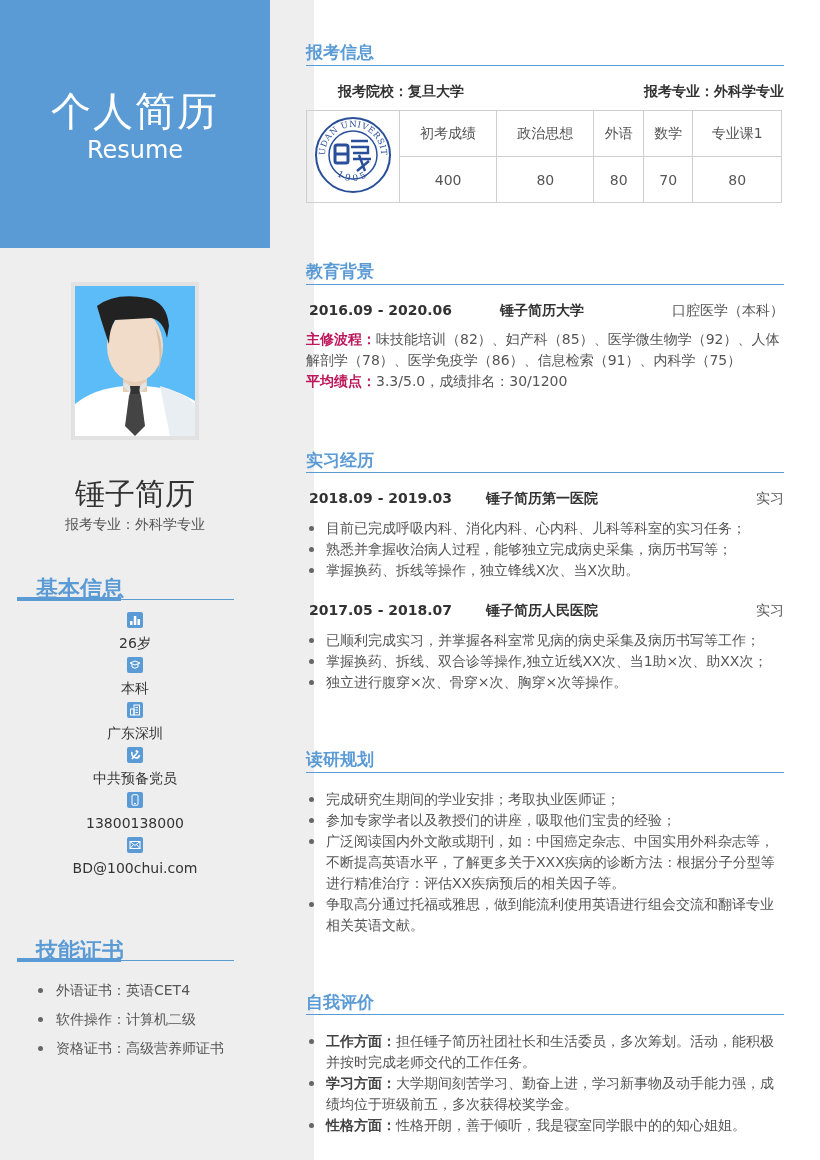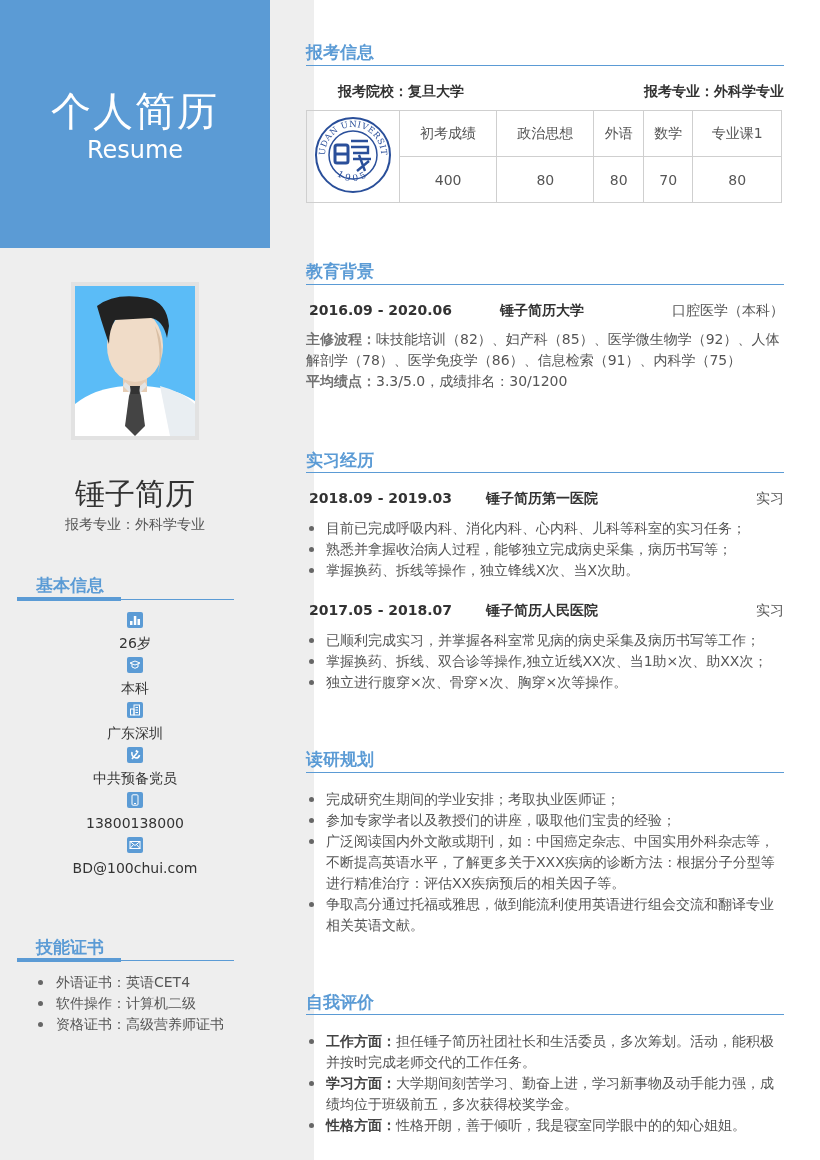--- a/index.html
+++ b/index.html
@@ -10,53 +10,53 @@
   .banner { position: absolute; left: 0; top: 0; width: 270px; height: 248px; background: #5b9bd5; color: #fff; text-align: center; }
   .banner .cn { position: absolute; top: 84px; width: 100%; font-size: 40px; letter-spacing: 2px; font-weight: 300; }
   .banner .en { position: absolute; top: 136px; width: 100%; font-size: 24px; font-family: "DejaVu Sans", sans-serif; }
 
   .photo-frame { position: absolute; left: 71px; top: 282px; width: 128px; height: 158px; background: #e2e2e2; padding: 4px; }
   .photo { width: 120px; height: 150px; background: #5bbcf7; position: relative; overflow: hidden; }
 
   .name { position: absolute; left: 0; top: 474px; width: 270px; text-align: center; font-size: 30px; color: #333; }
   .subtitle { position: absolute; left: 0; top: 516px; width: 270px; text-align: center; font-size: 14px; color: #555; }
 
-  .lsec-title { position: absolute; left: 36px; font-size: 17px; font-weight: bold; color: #5b9bd5; font-family: Liberation Mono, monospace; }
+  .lsec-title { position: absolute; left: 36px; font-size: 22px; font-weight: bold; color: #5b9bd5; font-family: Liberation Mono, monospace; }
   .lsec-line { position: absolute; left: 17px; width: 217px; height: 1px; background: #5b9bd5; }
   .lsec-line-thick { position: absolute; left: 17px; width: 104px; height: 4px; background: #5b9bd5; }
 
   .info-list { position: absolute; left: 0; top: 612px; width: 270px; }
   .info-item { text-align: center; height: 45px; }
   .info-icon { display: inline-block; width: 16px; height: 16px; background: #5b9bd5; border-radius: 2px; vertical-align: top; margin-top: 0px; position: relative; }
   .info-icon svg { position: absolute; left: 2px; top: 2px; }
   .info-text { display: block; font-size: 14px; color: #333; line-height: 22px; margin-top: 1px; }
 
   .skills { position: absolute; left: 36px; top: 972px; }
-  .skills li { list-style: none; font-size: 14px; color: #555; line-height: 21px; position: relative; padding-left: 20px; }
+  .skills li { list-style: none; font-size: 14px; color: #555; line-height: 21px; position: relative; padding-left: 20px; margin-top: 8px; }
   .skills li::before { content: ""; position: absolute; left: 2px; top: 8px; width: 5px; height: 5px; border-radius: 50%; background: #666; }
 
   .right { position: absolute; left: 306px; top: 0; width: 478px; }
   .sec-title { position: absolute; left: 0; font-size: 17px; font-weight: bold; color: #5b9bd5; }
   .sec-line { position: absolute; left: 0; width: 478px; height: 1px; background: #5b9bd5; }
 
   .apply-row { position: absolute; top: 83px; left: 0; width: 478px; font-size: 14px; font-weight: bold; color: #333; }
   .apply-row .l { position: absolute; left: 32px; }
   .apply-row .r { position: absolute; right: 0; }
 
   table.scores { position: absolute; left: 0; top: 110px; width: 476px; border-collapse: collapse; }
   table.scores td { border: 1px solid #cfcfcf; text-align: center; font-size: 14px; color: #555; height: 46px; margin-top: 16px; }
   .logo-cell { width: 93px; }
 
   .row3 { position: absolute; left: 0; width: 478px; font-size: 14px; color: #333; }
   .row3 .date { position: absolute; left: 3px; font-weight: bold; }
   .row3 .mid { position: absolute; font-weight: bold; }
   .row3 .rt { position: absolute; right: 0; color: #555; }
 
   .para { position: absolute; left: 0; width: 478px; font-size: 14px; color: #555; line-height: 21px; }
-  .para b { color: #737373; }
+  .para b { color: #be185d; }
 
   ul.bul { position: absolute; left: 0; width: 478px; }
   ul.bul li { list-style: none; font-size: 14px; color: #555; line-height: 21px; position: relative; padding-left: 20px; }
   ul.bul li::before { content: ""; position: absolute; left: 3px; top: 8px; width: 5px; height: 5px; border-radius: 50%; background: #666; }
   ul.bul li b { color: #444; }
 </style>
 </head>
 <body>
 
 <div class="left">

